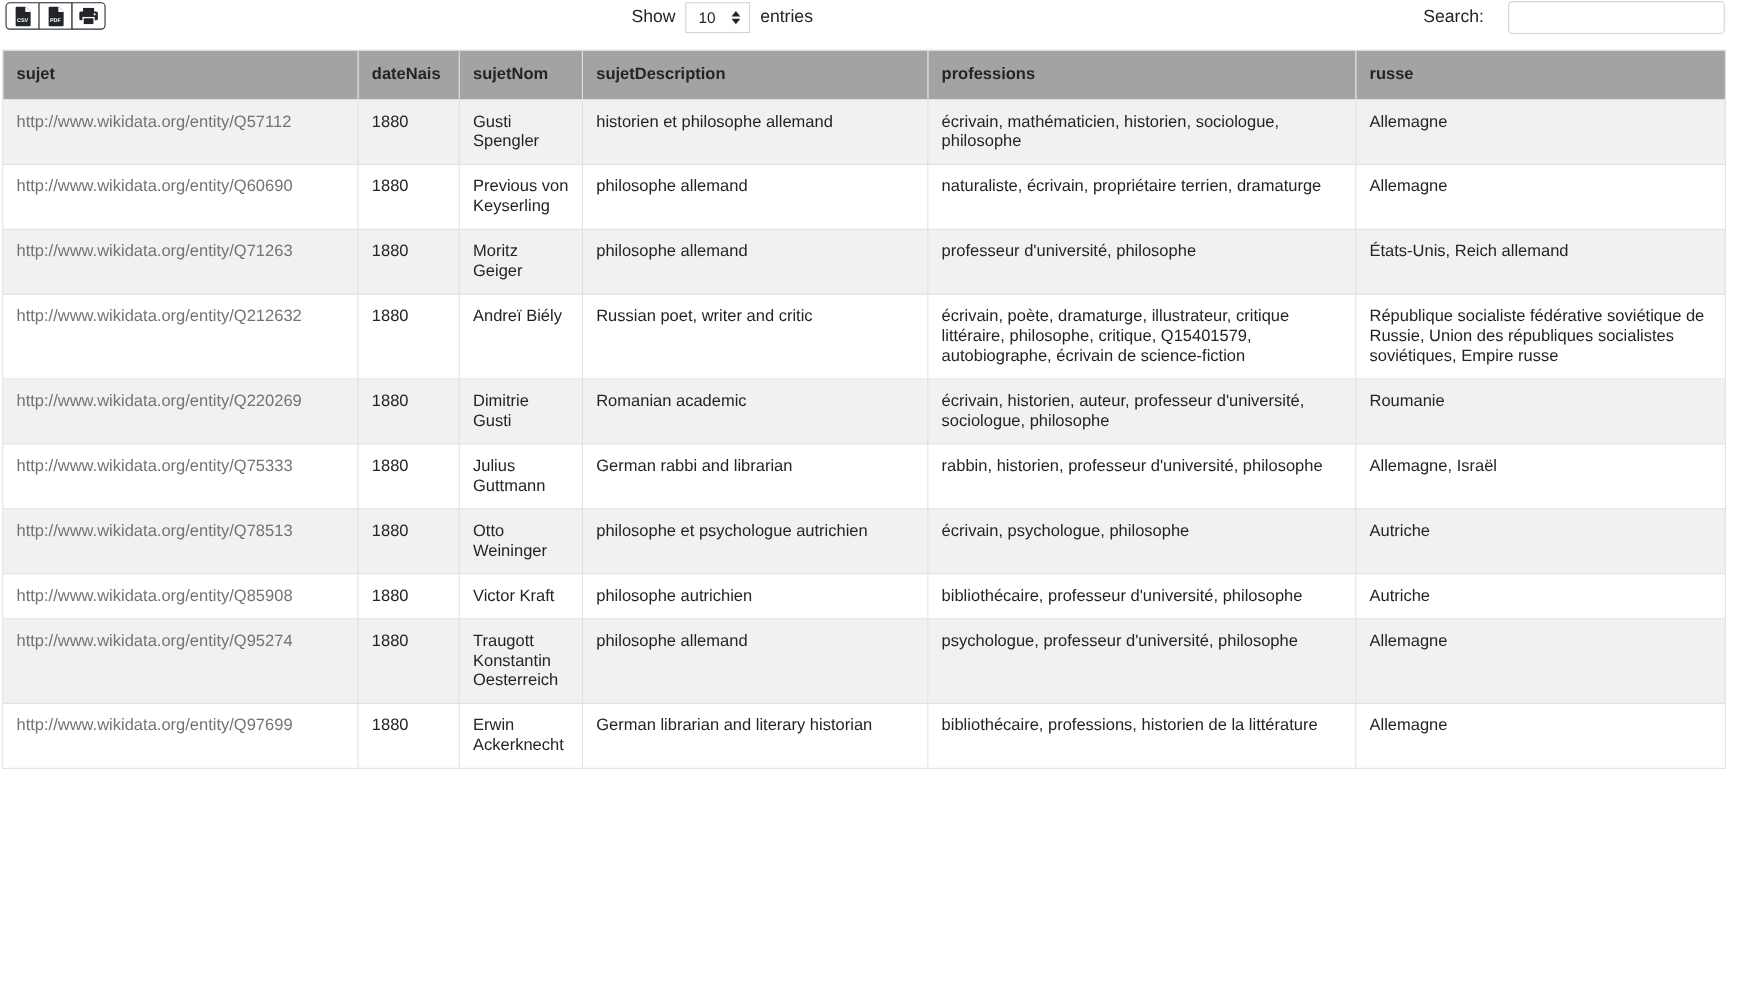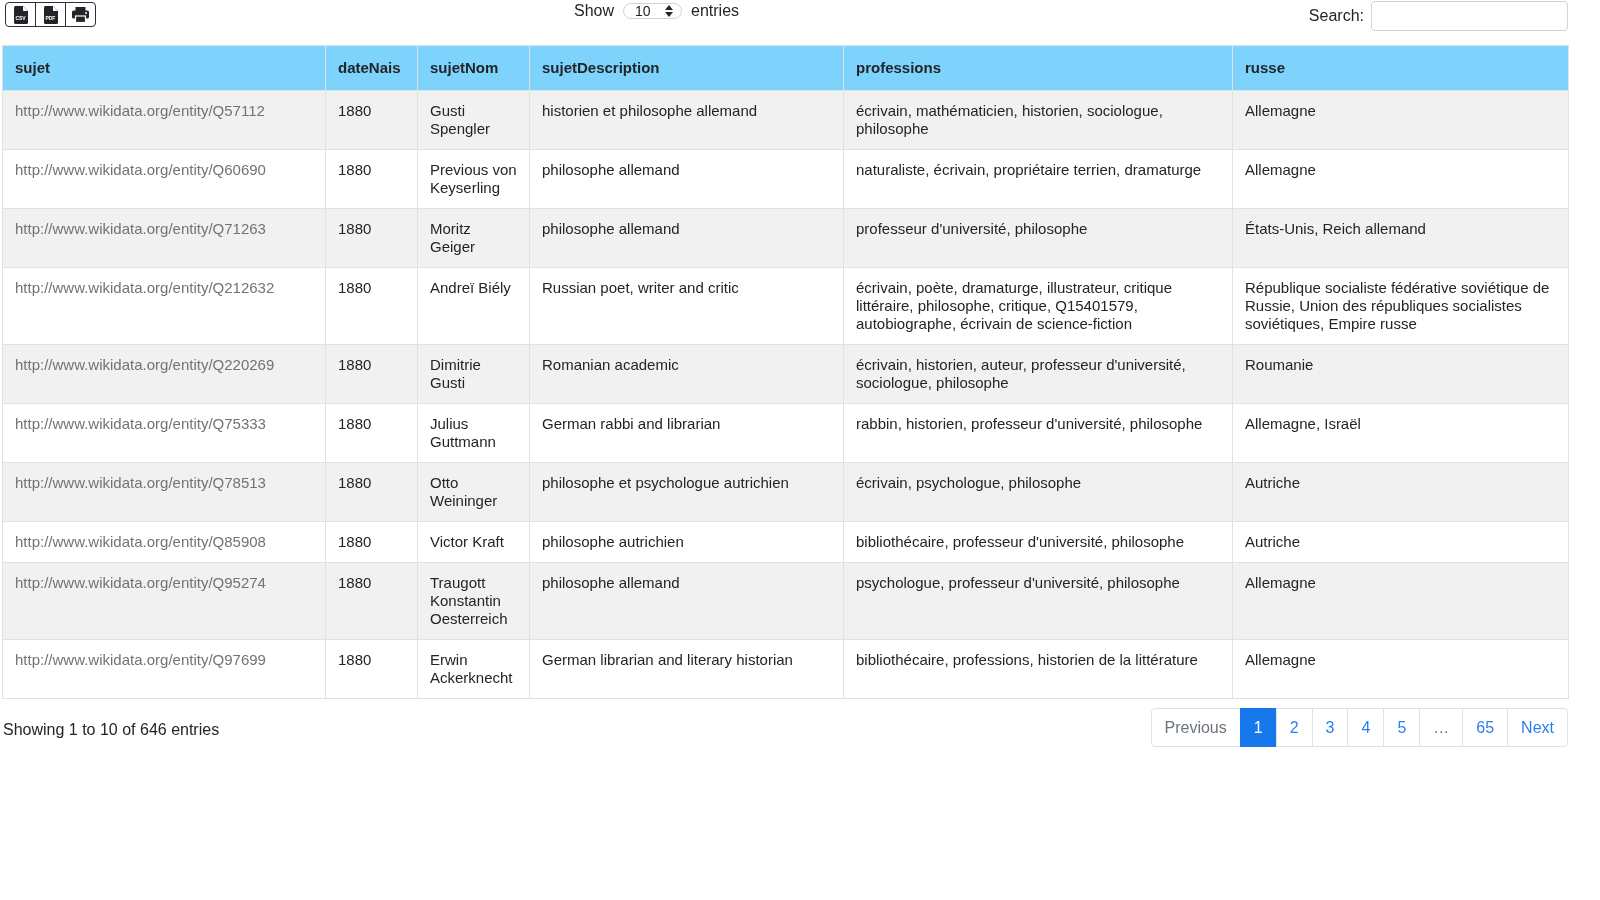--- a/index.html
+++ b/index.html
@@ -19,42 +19,42 @@
     border: 1px solid #2b3035; display: flex; align-items: center; justify-content: center;
     padding: 0; margin-left: -1px; cursor: pointer;
   }
   .btn:first-child { border-radius: 4px 0 0 4px; margin-left: 0; }
   .btn:last-child { border-radius: 0 4px 4px 0; }
   .length-control {
     position: absolute; left: 572px; top: 2px;
     display: flex; align-items: center; gap: 9px; font-size: 16px;
   }
   .select-box {
-    width: 59px; height: 16px; border: 1px solid #ced4da; border-radius: 12px;
+    width: 59px; height: 28px; border: 1px solid #ced4da; border-radius: 0;
     display: flex; align-items: center; justify-content: space-between;
     padding: 0 8px 0 11px; font-size: 14px; background: #fff; cursor: pointer;
   }
   .carets { display: flex; flex-direction: column; align-items: center; }
   .caret-up { width: 0; height: 0; border-left: 4px solid transparent; border-right: 4px solid transparent; border-bottom: 5px solid #212529; margin-bottom: 2px; }
   .caret-down { width: 0; height: 0; border-left: 4px solid transparent; border-right: 4px solid transparent; border-top: 5px solid #212529; }
-  .search-control { position: absolute; right: 0; top: 1px; display: flex; align-items: center; gap: 7px; font-size: 16px; }
+  .search-control { position: absolute; right: 0; top: 1px; display: flex; align-items: center; gap: 22px; font-size: 16px; }
   .search-input {
     width: 197px; height: 30px; border: 1px solid #ced4da; border-radius: 4px;
     font-size: 15px; padding: 0 8px; outline: none;
     font-family: "Liberation Sans", "DejaVu Sans", sans-serif;
   }
 
   
   table { border-collapse: collapse; width: 1566px; table-layout: fixed; }
   th, td {
     border: 1px solid #dee2e6; text-align: left; vertical-align: top;
     font-size: 15px; line-height: 1.2; padding: 11px 12px;
     overflow-wrap: break-word;
   }
-  th { font-weight: bold; padding: 13px 12px; background: #7dd3fc; cursor: pointer; }
+  th { font-weight: bold; padding: 13px 12px; background: #a3a3a3; cursor: pointer; }
   tbody tr:nth-child(odd) { background: #f1f1f1; }
   tbody tr:nth-child(even) { background: #fff; }
   a.row-link { color: #737373; text-decoration: none; cursor: pointer; }
 
   
   .footer { position: relative; height: 50px; margin-top: 9px; }
   .info { position: absolute; left: 1px; top: 13px; font-size: 16px; }
   .pagination { position: absolute; right: 0; top: 0; display: flex; }
   .page-item {
     border: 1px solid #dee2e6; background: #fff; color: #2a7ff3;
@@ -212,28 +212,14 @@
           <td><a class="row-link" href="#">http://www.wikidata.org/entity/Q97699</a></td>
           <td>1880</td>
           <td>Erwin Ackerknecht</td>
           <td>German librarian and literary historian</td>
           <td>bibliothécaire, professions, historien de la littérature</td>
           <td>Allemagne</td>
         </tr>
       </tbody>
   </table>
 
-  <div class="footer">
-    <div class="info">Showing 1 to 10 of 646 entries</div>
-    <div class="pagination">
-        <div class="page-item disabled previous">Previous</div>
-        <div class="page-item active">1</div>
-        <div class="page-item link">2</div>
-        <div class="page-item link">3</div>
-        <div class="page-item link">4</div>
-        <div class="page-item link">5</div>
-        <div class="page-item disabled">…</div>
-        <div class="page-item link">65</div>
-        <div class="page-item link">Next</div>
-      </div>
-  </div>
 
 </div>
 
 </body></html>

